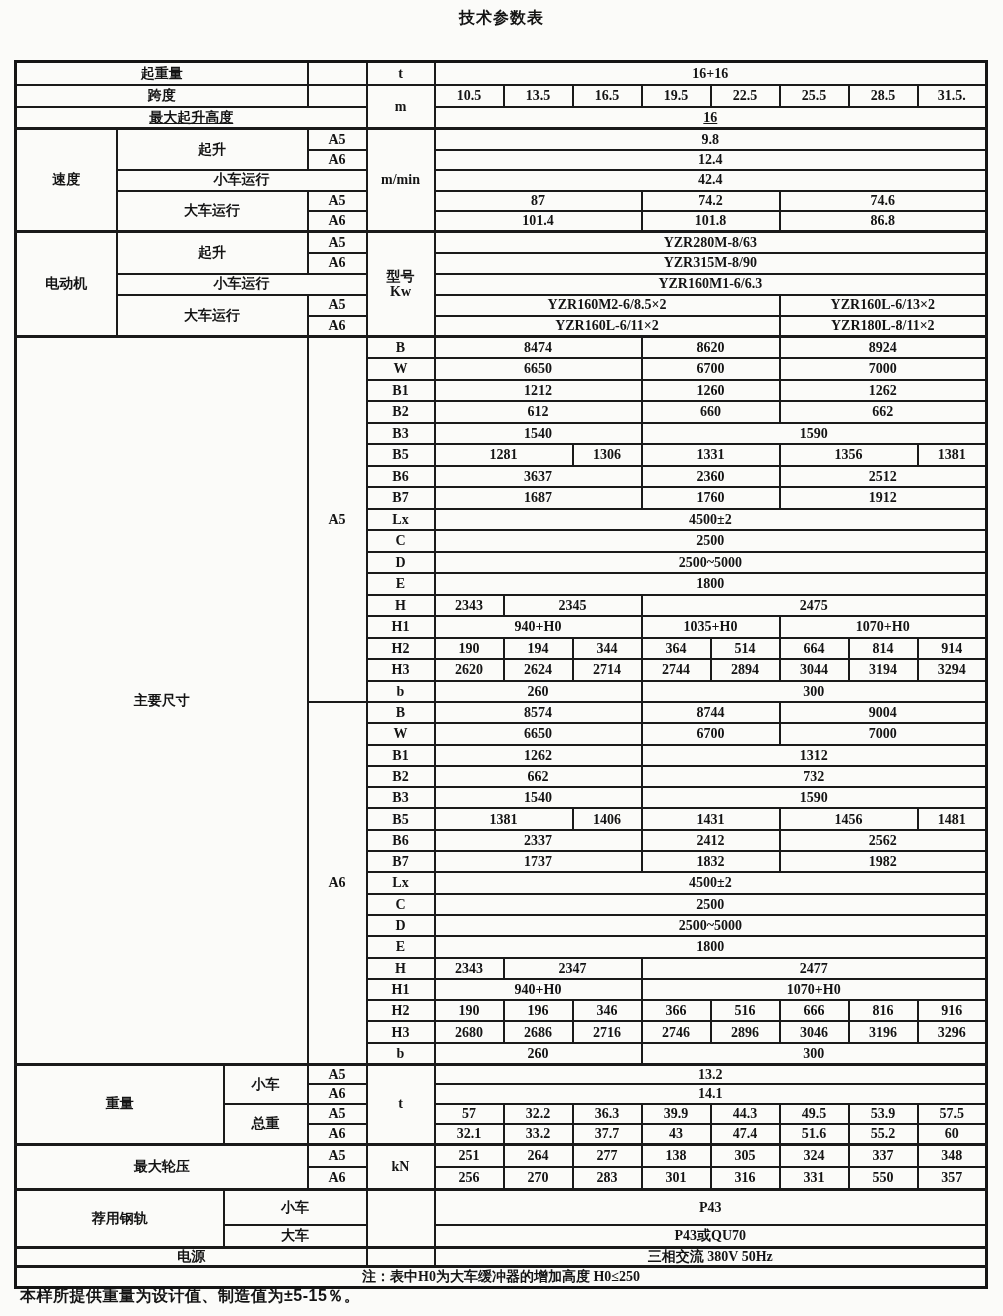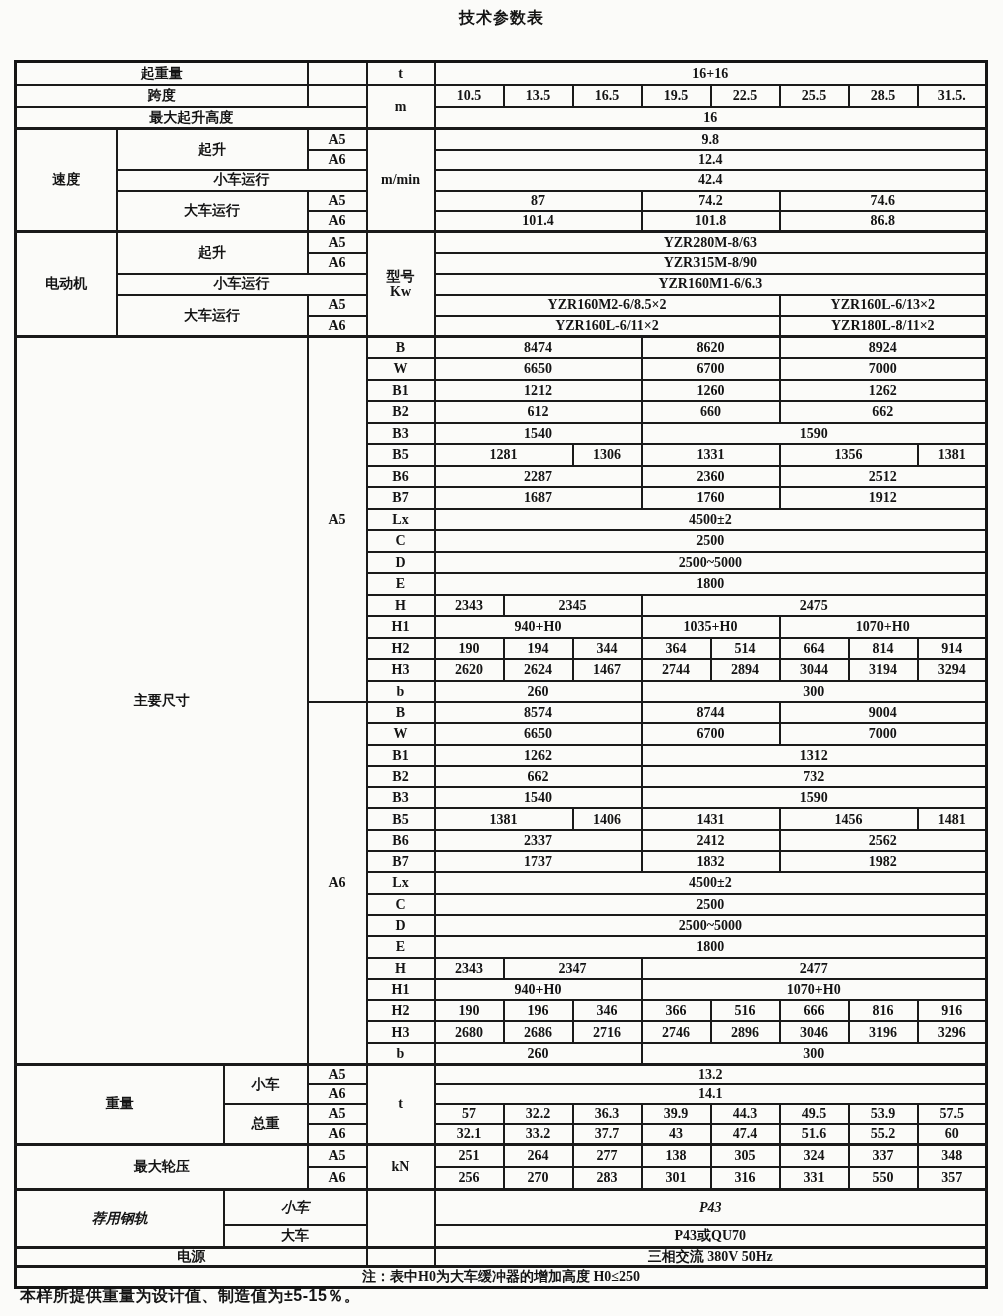--- a/index.html
+++ b/index.html
@@ -68,21 +68,21 @@
           <td rowspan="2">m</td>
           <td>10.5</td>
           <td>13.5</td>
           <td>16.5</td>
           <td>19.5</td>
           <td>22.5</td>
           <td>25.5</td>
           <td>28.5</td>
           <td>31.5.</td>
         </tr>
-        <tr style="height: 22px;">
+        <tr style="height: 22px; text-decoration: underline;">
           <td colspan="4">最大起升高度</td>
           <td colspan="8">16</td>
         </tr>
         <tr class="st" style="height: 21px;">
           <td rowspan="5">速度</td>
           <td colspan="2" rowspan="2">起升</td>
           <td>A5</td>
           <td rowspan="5">m/min</td>
           <td colspan="8">9.8</td>
         </tr>
@@ -168,21 +168,21 @@
         <tr style="height: 21.5px;">
           <td>B5</td>
           <td colspan="2">1281</td>
           <td>1306</td>
           <td colspan="2">1331</td>
           <td colspan="2">1356</td>
           <td>1381</td>
         </tr>
         <tr style="height: 21.5px;">
           <td>B6</td>
-          <td colspan="3">2287</td>
+          <td colspan="3">3637</td>
           <td colspan="2">2360</td>
           <td colspan="3">2512</td>
         </tr>
         <tr style="height: 21.5px;">
           <td>B7</td>
           <td colspan="3">1687</td>
           <td colspan="2">1760</td>
           <td colspan="3">1912</td>
         </tr>
         <tr style="height: 21.5px;">
@@ -221,21 +221,21 @@
           <td>364</td>
           <td>514</td>
           <td>664</td>
           <td>814</td>
           <td>914</td>
         </tr>
         <tr style="height: 21.5px;">
           <td>H3</td>
           <td>2620</td>
           <td>2624</td>
-          <td>1467</td>
+          <td>2714</td>
           <td>2744</td>
           <td>2894</td>
           <td>3044</td>
           <td>3194</td>
           <td>3294</td>
         </tr>
         <tr style="height: 21.5px;">
           <td>b</td>
           <td colspan="3">260</td>
           <td colspan="5">300</td>
@@ -393,21 +393,21 @@
           <td>A6</td>
           <td>256</td>
           <td>270</td>
           <td>283</td>
           <td>301</td>
           <td>316</td>
           <td>331</td>
           <td>550</td>
           <td>357</td>
         </tr>
-        <tr class="st" style="height: 36px; font-style: italic;">
+        <tr class="st" style="height: 36px;">
           <td colspan="2" rowspan="2">荐用钢轨</td>
           <td colspan="2">小车</td>
           <td rowspan="2"></td>
           <td colspan="8">P43</td>
         </tr>
         <tr style="height: 22.5px;">
           <td colspan="2">大车</td>
           <td colspan="8">P43或QU70</td>
         </tr>
         <tr class="st" style="height: 19px;">

